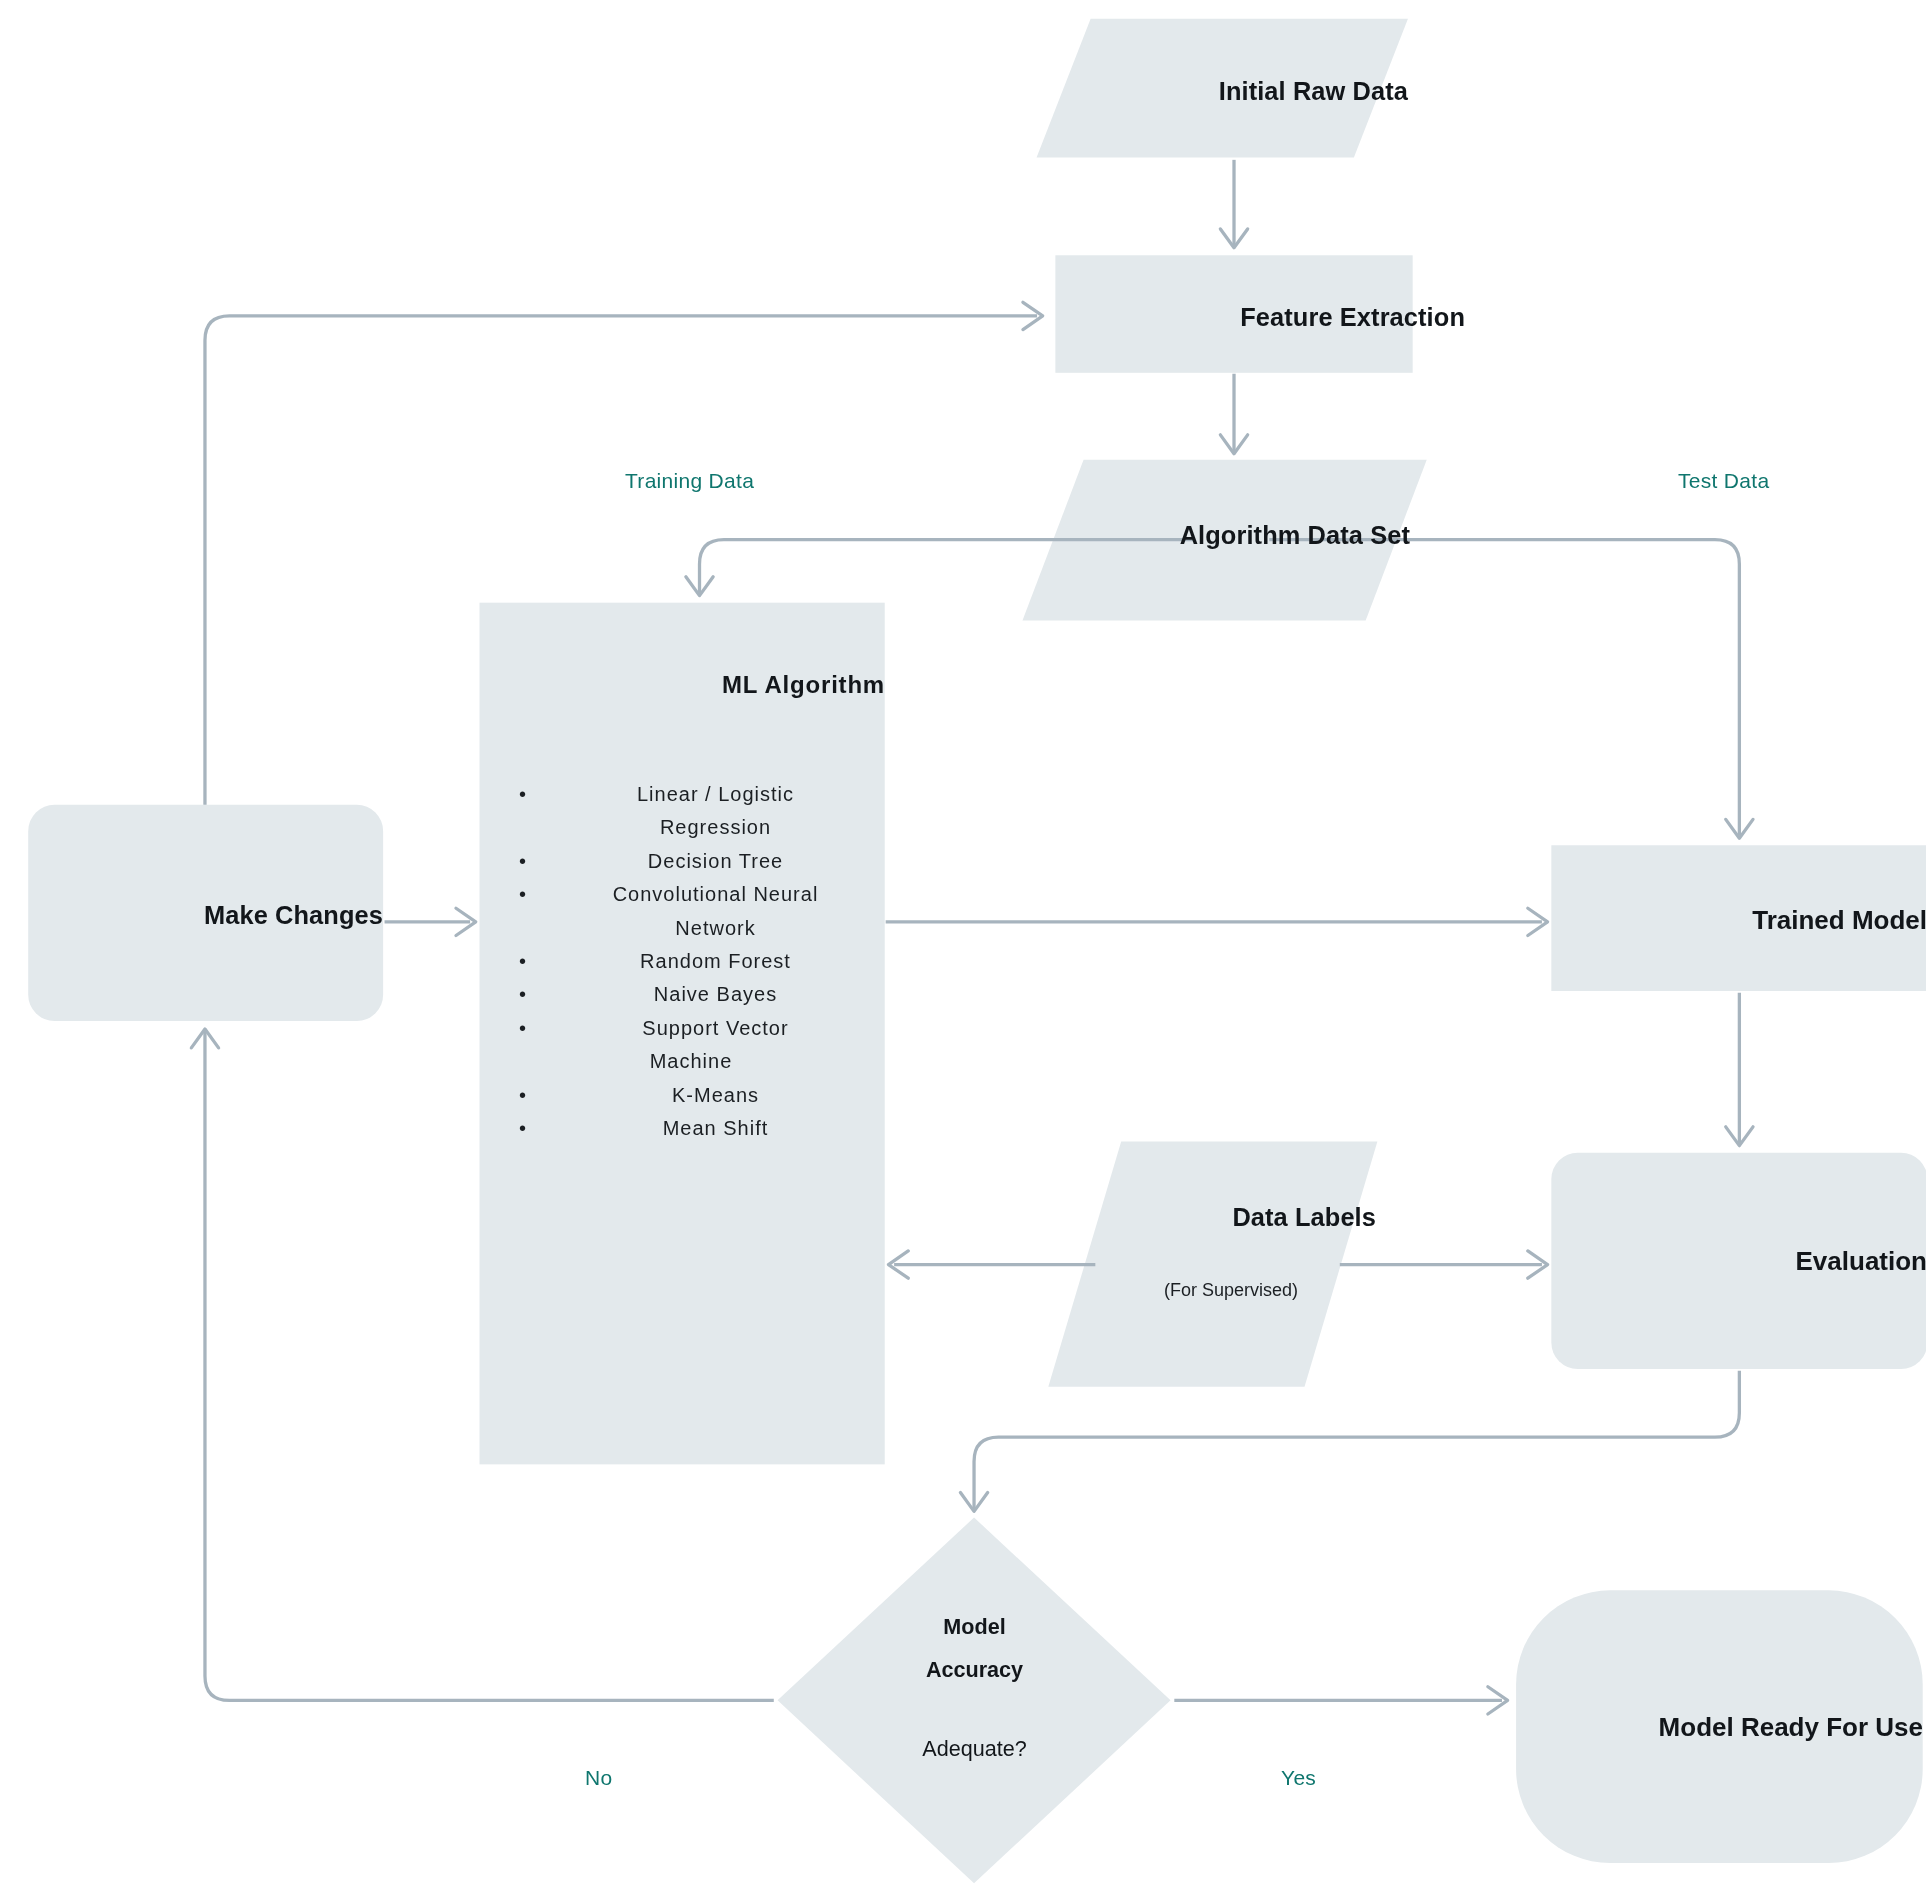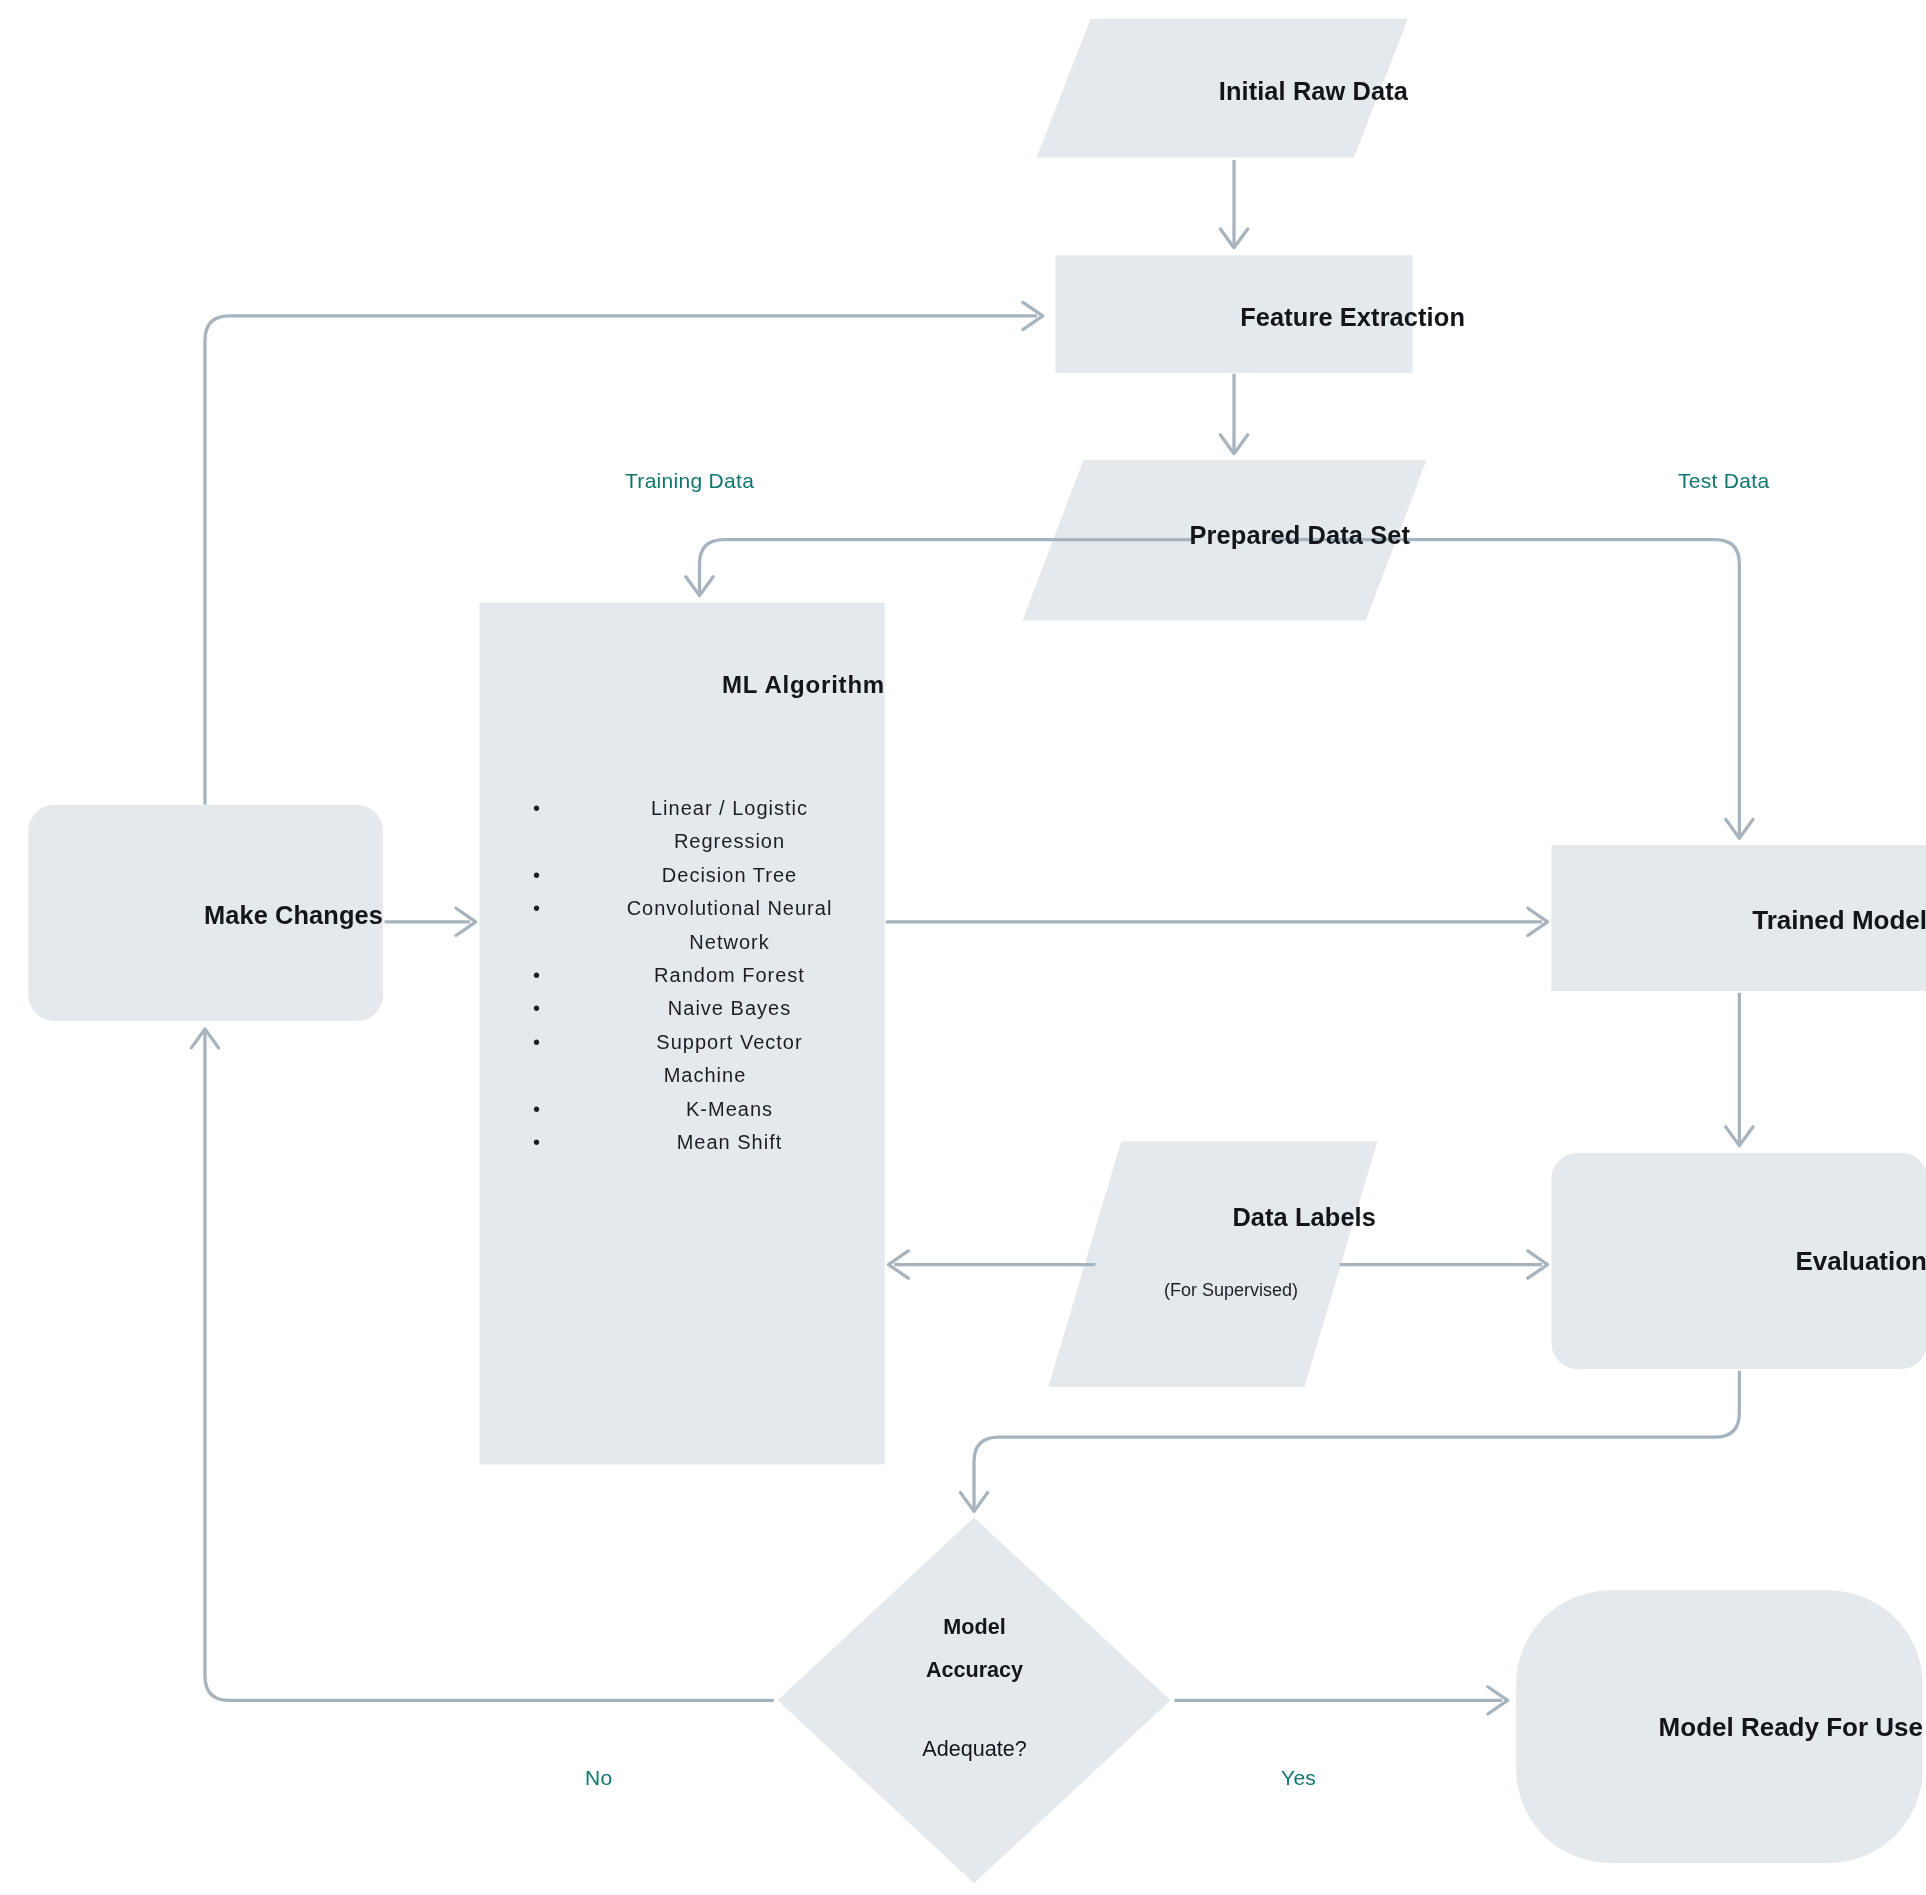--- a/index.html
+++ b/index.html
@@ -78,21 +78,21 @@
     font-size: 21.6px;
     text-align: center;
   }
   
   #ml-list {
     position: absolute;
     left: 480px;
     top: 780px;
     width: 425px;
     padding: 0;
-    margin: 16px;
+    margin: 2px;
     list-style: none;
   }
   #ml-list li {
     position: relative;
     display: block;
     text-align: center;
     font-size: 20px;
     letter-spacing: 1px;
     color: #1b1f23;
     line-height: 1.22;
@@ -201,21 +201,21 @@
       <path class="conn" d="M 2498,3617 L 3195,3617"></path>
       <path class="arrowhead" d="M 3165,3588 L 3207,3617 L 3165,3646"></path>
     </g>
 
   </svg>
 
   <div class="lbl node-title ctr" style="left:1037px; top:75px; width:371px;">Initial Raw Data</div>
 
   <div class="lbl node-title ctr" style="left:1055px; top:301px; width:410px;">Feature Extraction</div>
 
-  <div class="lbl node-title ctr" style="left:1039px; top:519px; width:371px;">Prepared Data Set</div>
+  <div class="lbl node-title ctr" style="left:1039px; top:519px; width:371px;">Algorithm Data Set</div>
 
   <div class="lbl ml-heading ctr" style="left:480px; top:670px; width:405px;">ML Algorithm</div>
 
   <ul id="ml-list">
       <li>Linear / Logistic</li>
       <li class="no-bullet" style="list-style: none;">Regression</li>
       <li>Decision Tree</li>
       <li>Convolutional Neural</li>
       <li class="no-bullet" style="list-style: none;">Network</li>
       <li>Random Forest</li>

